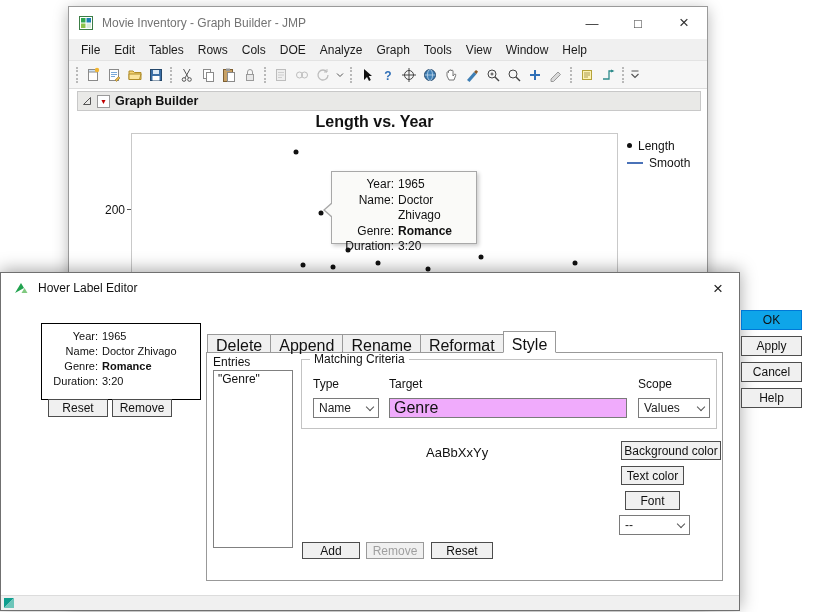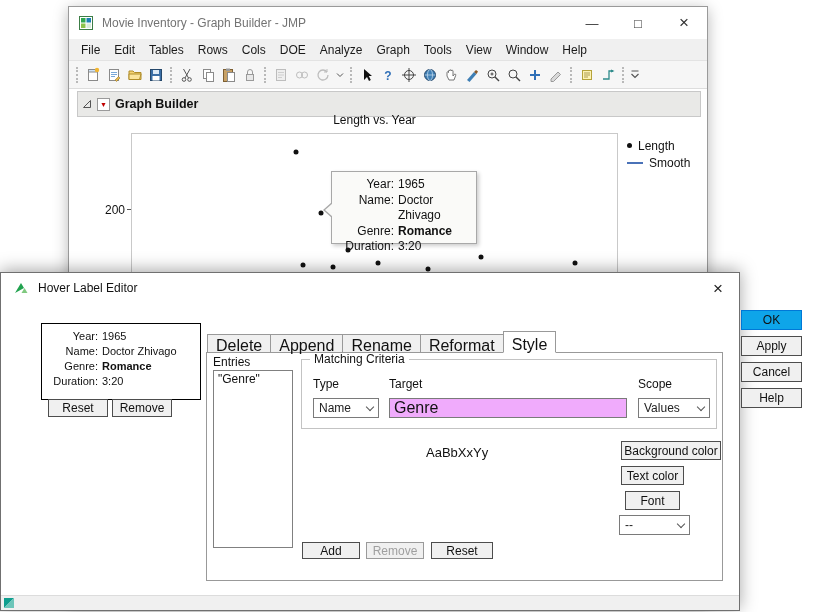--- a/index.html
+++ b/index.html
@@ -32,29 +32,29 @@
   .menubar { height: 22px; background: #f0f0f0; display: flex; align-items: center;
     padding-left: 5px; border-bottom: 1px solid #e3e3e3; }
   .menu-item { padding: 2px 7px; color: #1a1a1a; }
 
   .toolbar { height: 28px; background: #f6f6f6; display: flex; align-items: center;
     padding: 0 3px; border-bottom: 1px solid #ddd; }
   .tbi { width: 21px; height: 20px; display: flex; align-items: center; justify-content: center; }
   .tbi.narrow { width: 13px; }
   .tb-sep { width: 0; height: 16px; border-left: 2px dotted #b9b9b9; margin: 0 4px; }
 
-  .gb-header { position: absolute; left: 8px; width: 624px; top: 84px; height: 26px;
+  .gb-header { position: absolute; left: 8px; width: 624px; top: 84px; height: 20px;
     background: #e9e9e7; border: 1px solid #c8c8c8; display: flex; align-items: center;
     gap: 5px; padding-left: 4px; font-size: 12.5px; font-weight: bold; }
   .red-tri-btn { width: 13px; height: 13px; background: #fff; border: 1px solid #9a9a9a;
     display: flex; align-items: center; justify-content: center; }
   .red-tri-btn span { color: #c00000; font-size: 7px; line-height: 1; }
 
   .chart-title { position: absolute; left: 62px; width: 487px; top: 106px;
-    text-align: center; font-size: 12px; font-weight: normal; }
+    text-align: center; font-size: 16px; font-weight: bold; }
   .plot {
     position: absolute; left: 62px; top: 126px; width: 487px; height: 150px;
     background: #fff; border: 1px solid #c9c9c9;
   }
   .pt { position: absolute; width: 5px; height: 5px; border-radius: 50%;
     background: #111; transform: translate(-50%,-50%); }
   .y-tick-label { position: absolute; left: 34px; top: 196px; width: 22px;
     text-align: right; font-size: 12px; }
   .y-tick-mark { position: absolute; left: 58px; top: 202px; width: 4px; height: 1px;
     background: #555; }

